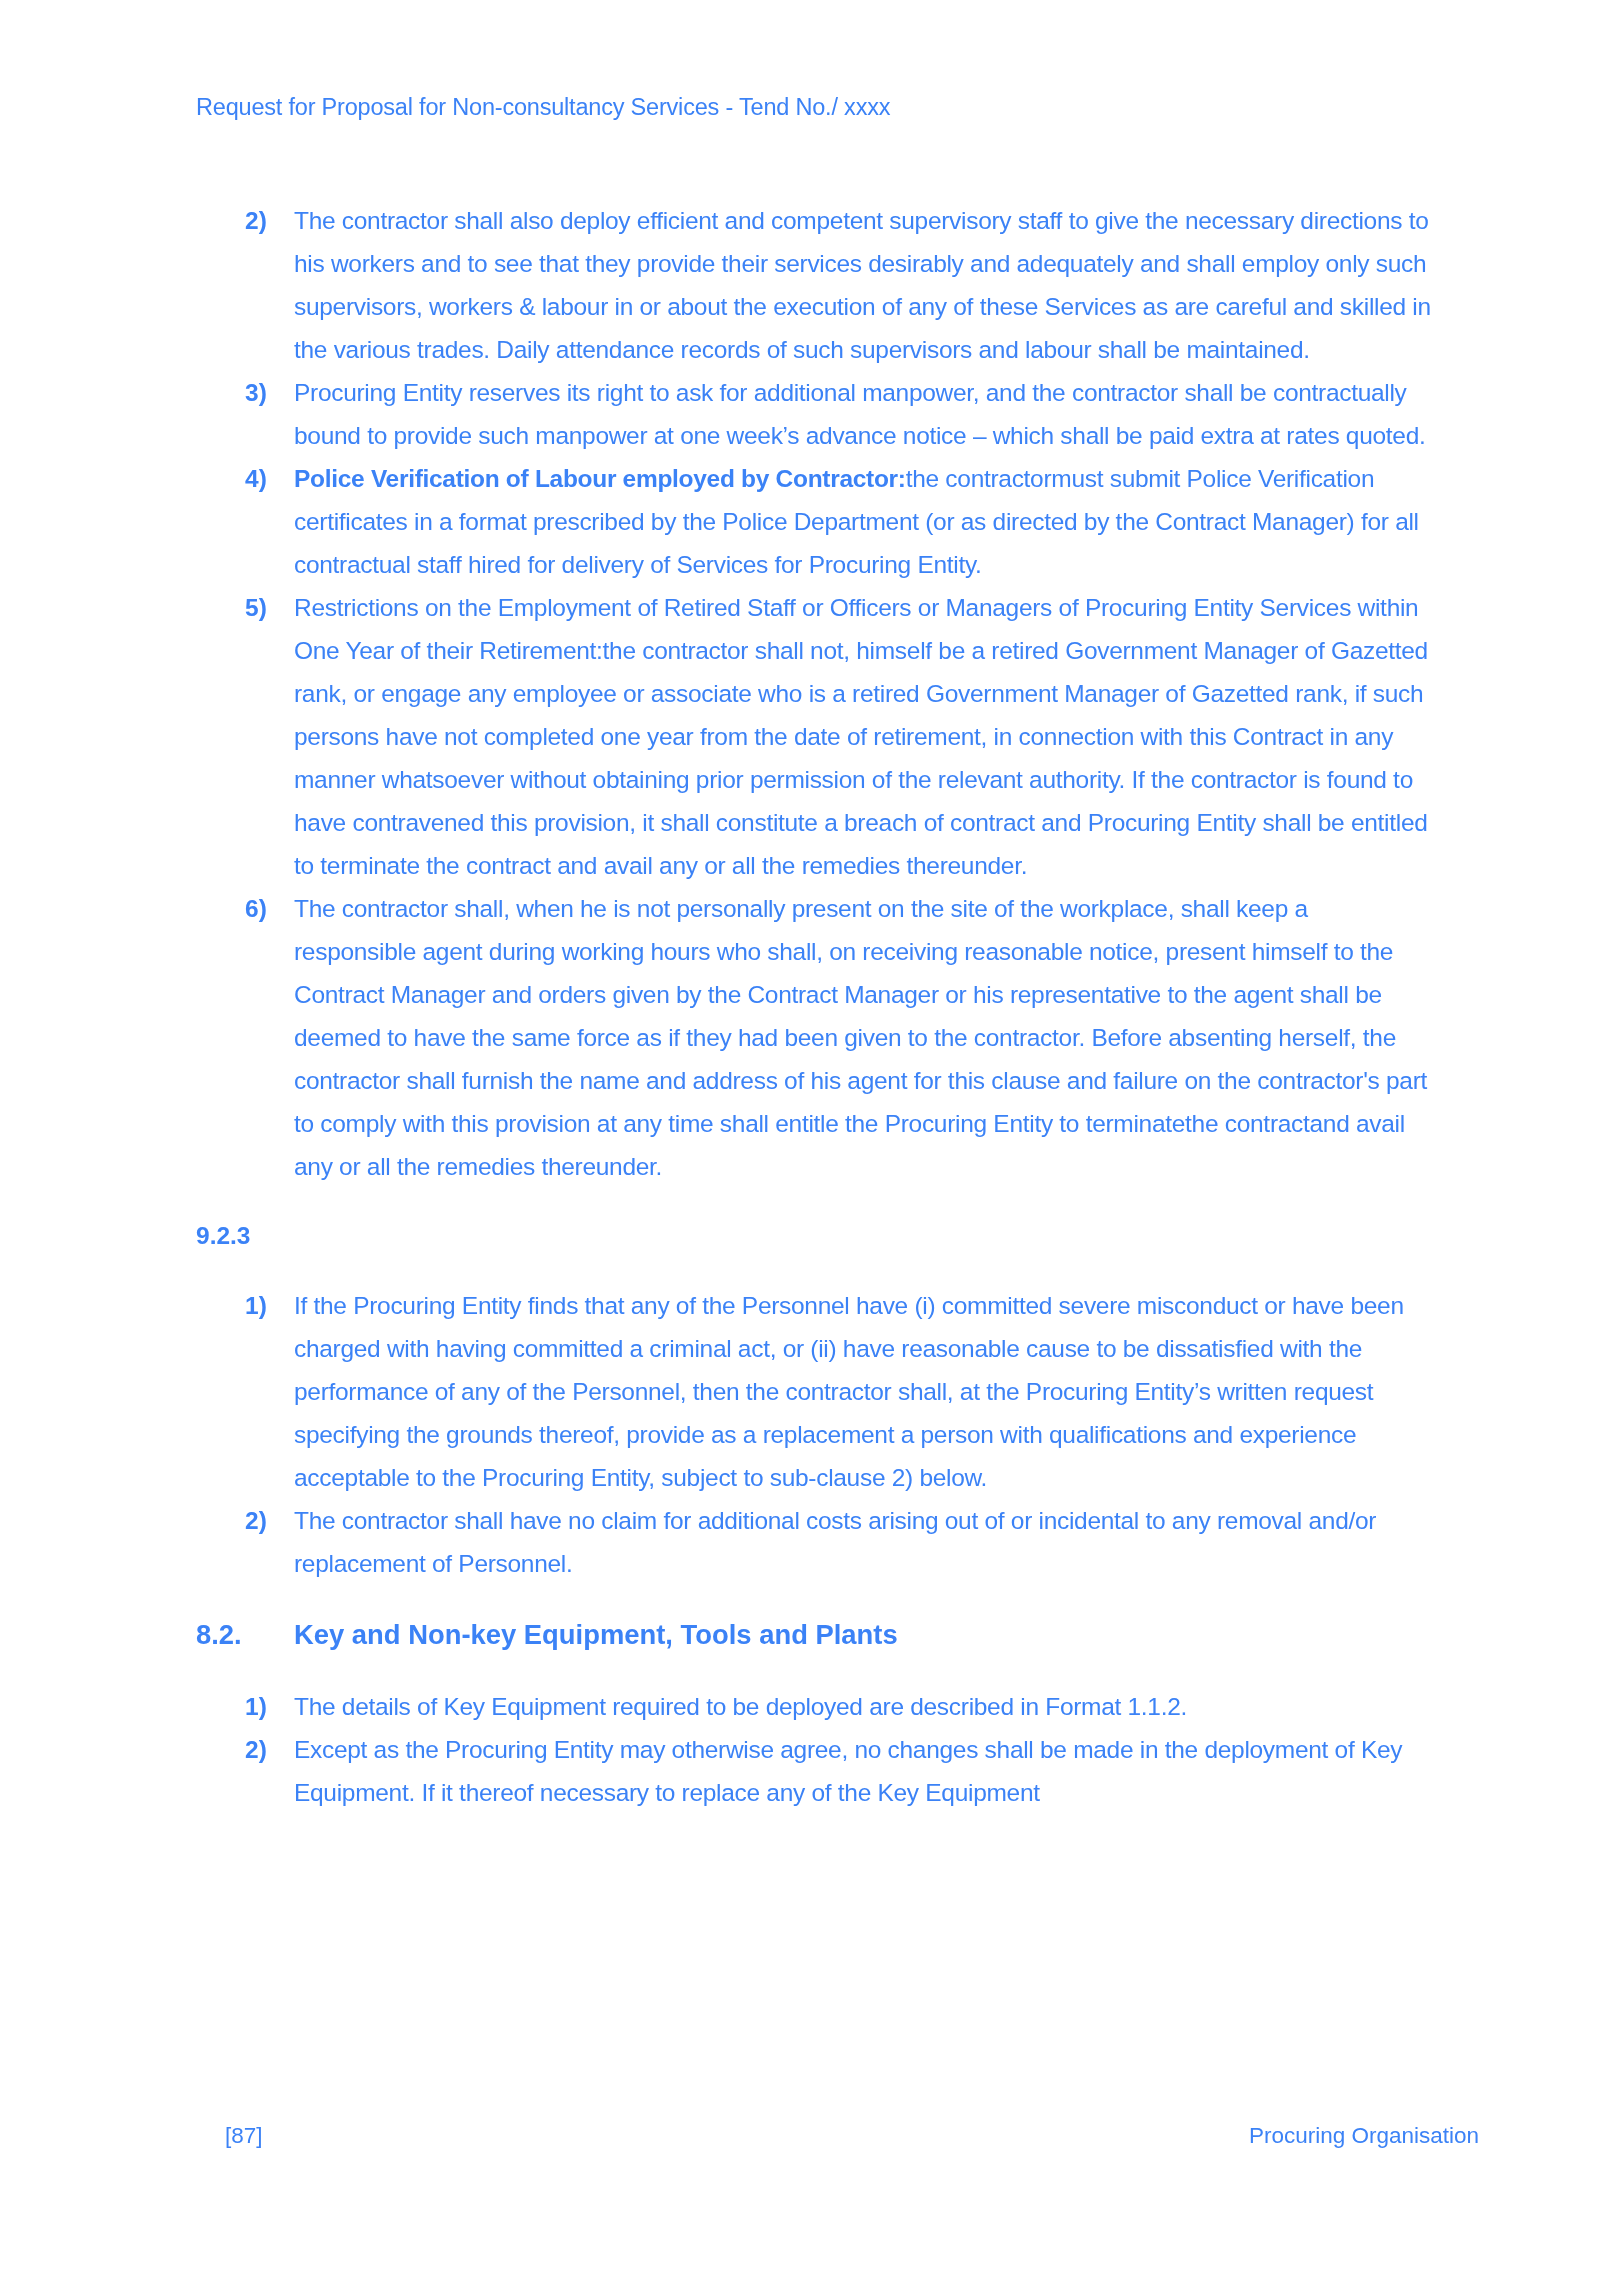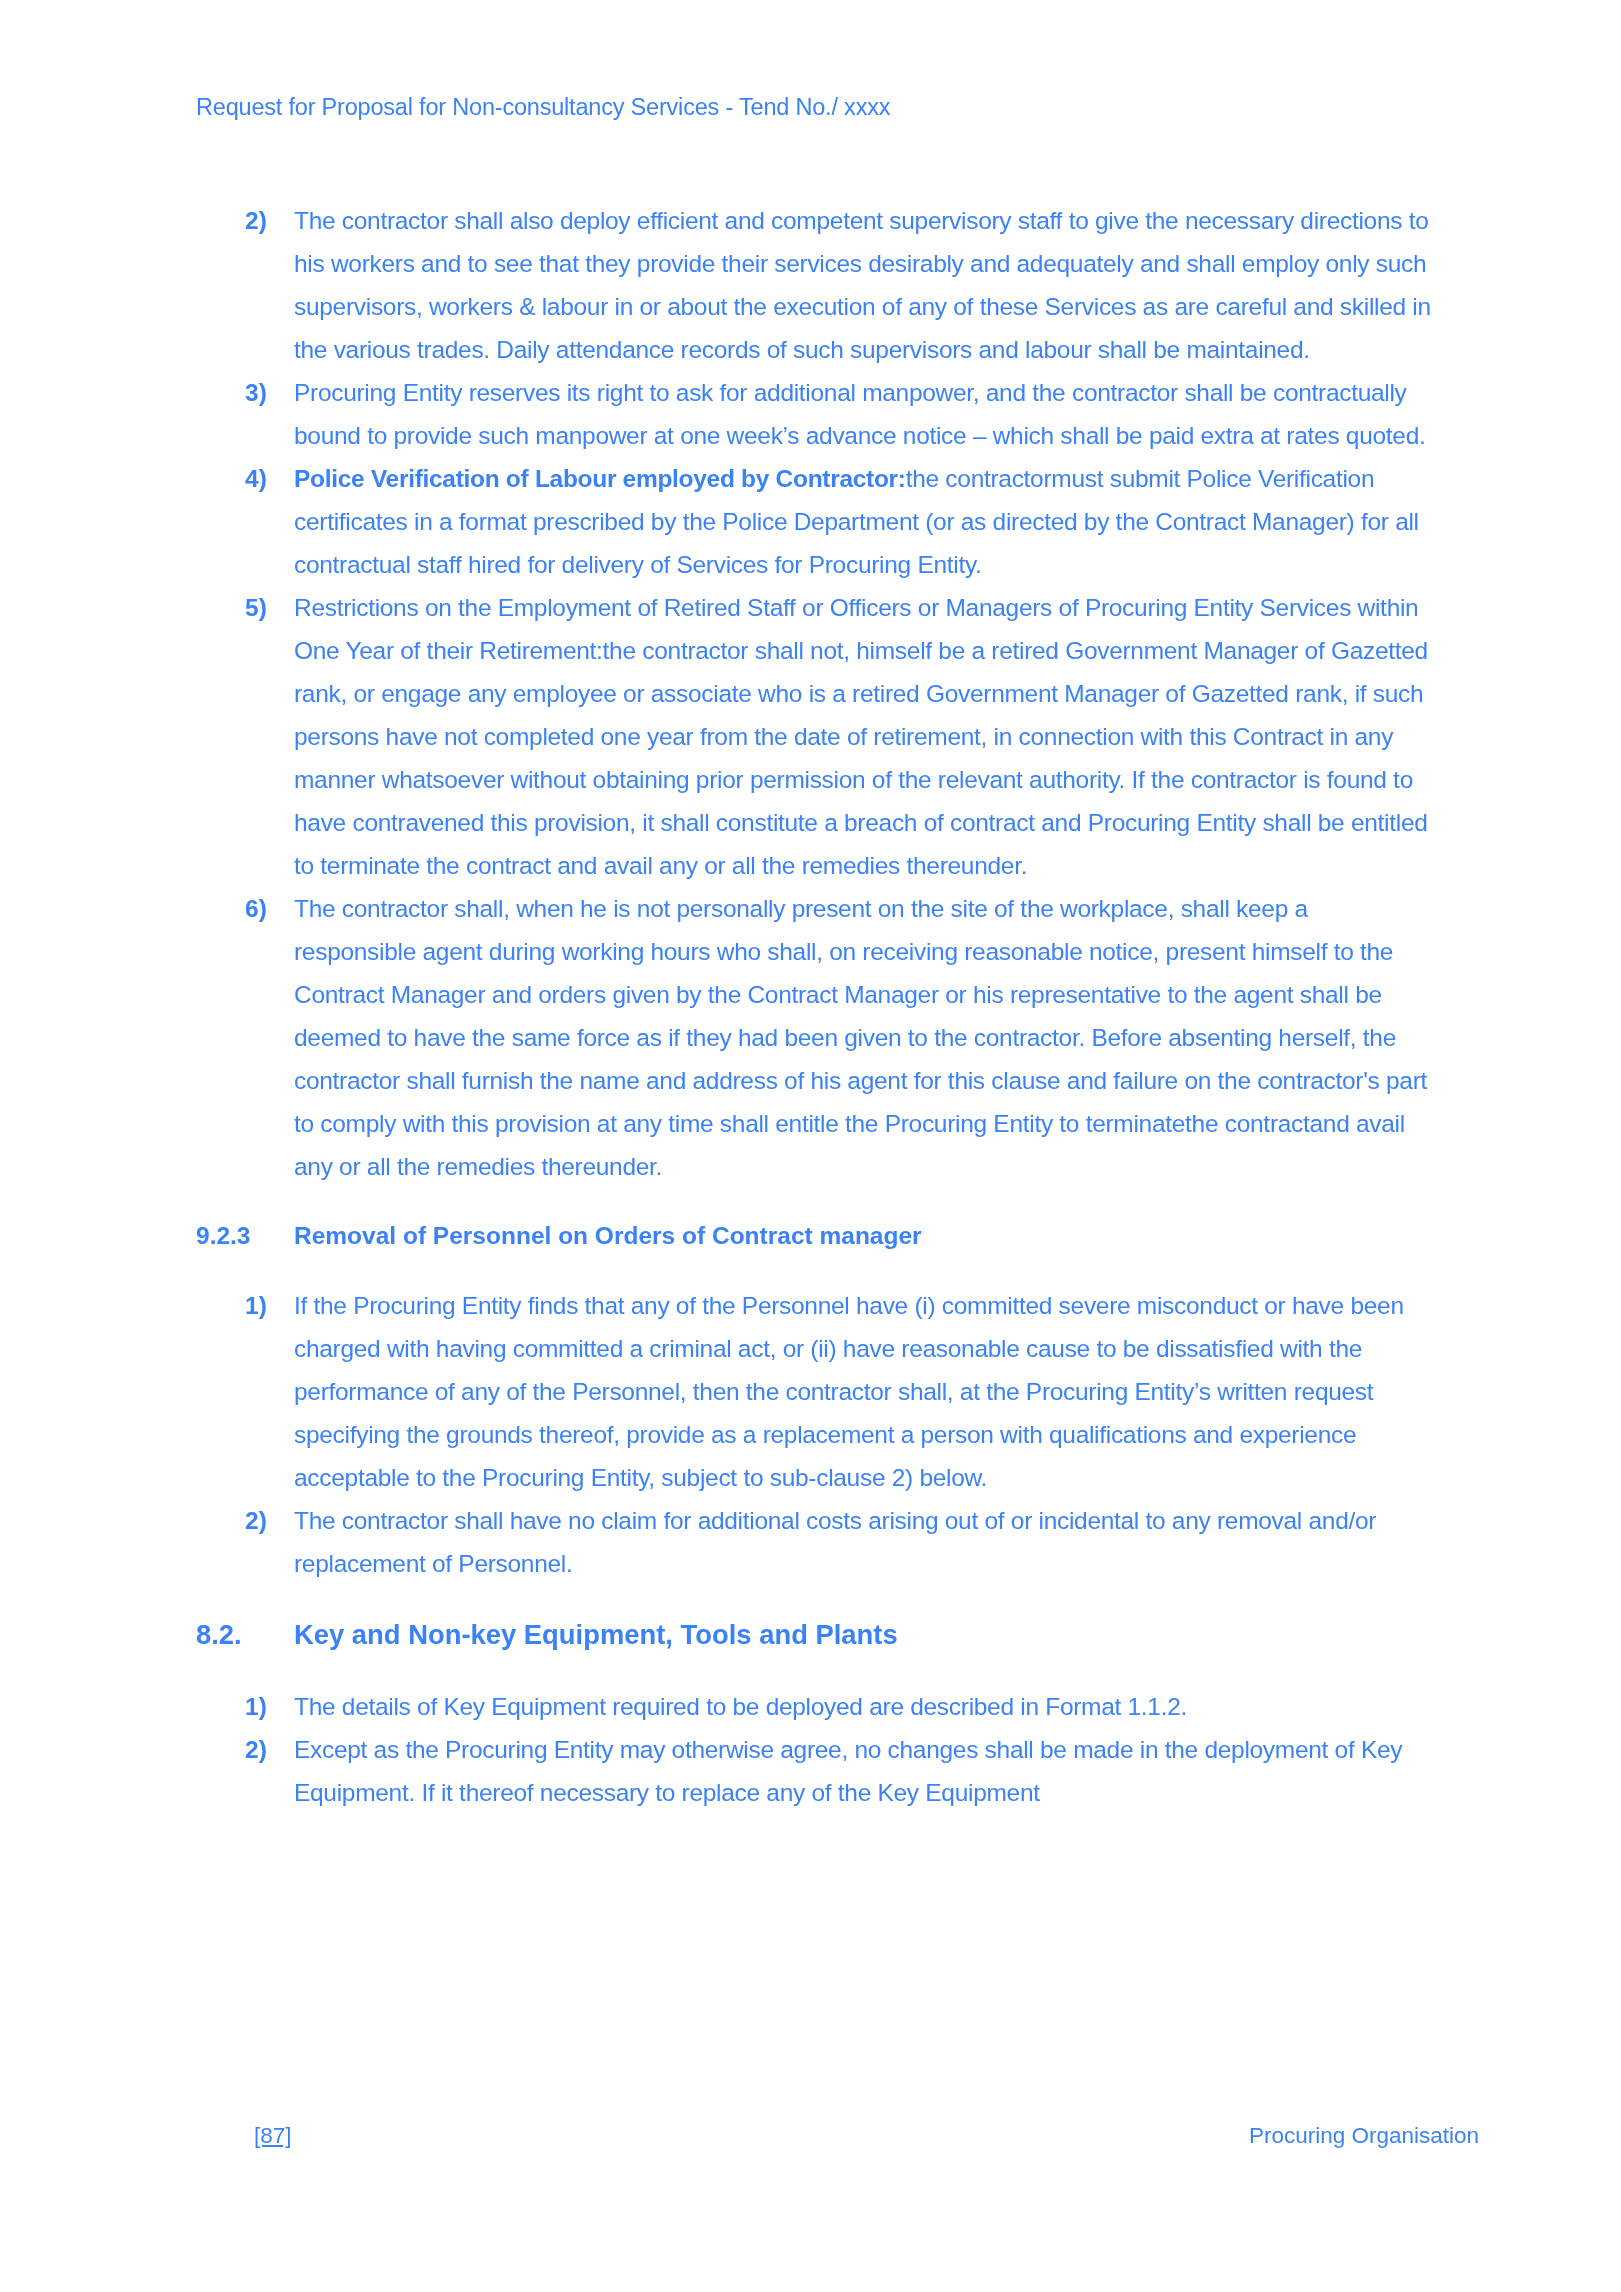--- a/index.html
+++ b/index.html
@@ -66,24 +66,23 @@
     flex: 0 0 98px;
   }
   .sec-head.big {
     font-size: 27.4px;
     line-height: 49px;
     margin-top: 25.5px;
     margin-bottom: 25.5px;
   }
   .footer-left {
     position: absolute;
-    left: 254px;
+    left: 225px;
     top: 2123px;
     font-size: 22.5px;
-    text-decoration: underline;
   }
   .footer-right {
     position: absolute;
     right: 190px;
     top: 2123px;
     font-size: 22.5px;
   }
 </style>
 </head>
 <body>
@@ -114,21 +113,20 @@
       <div class="txt"><span class="lead"></span><span>Restrictions on the Employment of Retired Staff or Officers or Managers of Procuring Entity Services within One Year of their Retirement:the contractor shall not, himself be a retired Government Manager of Gazetted rank, or engage any employee or associate who is a retired Government Manager of Gazetted rank, if such persons have not completed one year from the date of retirement, in connection with this Contract in any manner whatsoever without obtaining prior permission of the relevant authority. If the contractor is found to have contravened this provision, it shall constitute a breach of contract and Procuring Entity shall be entitled to terminate the contract and avail any or all the remedies thereunder.</span></div>
     </div>
 
     <div class="clause">
       <div class="num">6)</div>
       <div class="txt"><span class="lead"></span><span>The contractor shall, when he is not personally present on the site of the workplace, shall keep a responsible agent during working hours who shall, on receiving reasonable notice, present himself to the Contract Manager and orders given by the Contract Manager or his representative to the agent shall be deemed to have the same force as if they had been given to the contractor. Before absenting herself, the contractor shall furnish the name and address of his agent for this clause and failure on the contractor's part to comply with this provision at any time shall entitle the Procuring Entity to terminatethe contractand avail any or all the remedies thereunder.</span></div>
     </div>
 
     <div class="sec-head">
       <div class="sec-num">9.2.3</div>
-      <div class="sec-title">Removal of Personnel on Orders of Contract manager</div>
     </div>
 
     <div class="clause">
       <div class="num">1)</div>
       <div class="txt"><span class="lead"></span><span>If the Procuring Entity finds that any of the Personnel have (i) committed severe misconduct or have been charged with having committed a criminal act, or (ii) have reasonable cause to be dissatisfied with the performance of any of the Personnel, then the contractor shall, at the Procuring Entity’s written request specifying the grounds thereof, provide as a replacement a person with qualifications and experience acceptable to the Procuring Entity, subject to sub-clause 2) below.</span></div>
     </div>
 
     <div class="clause">
       <div class="num">2)</div>
       <div class="txt"><span class="lead"></span><span>The contractor shall have no claim for additional costs arising out of or incidental to any removal and/or replacement of Personnel.</span></div>

